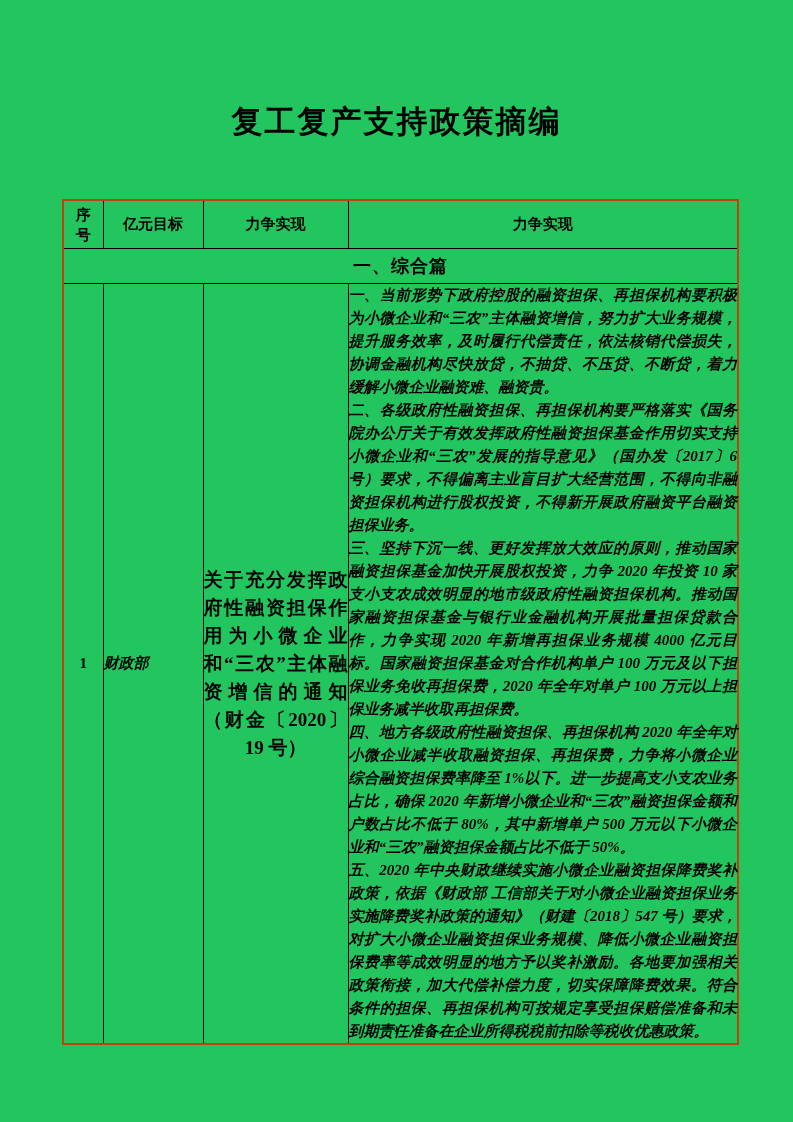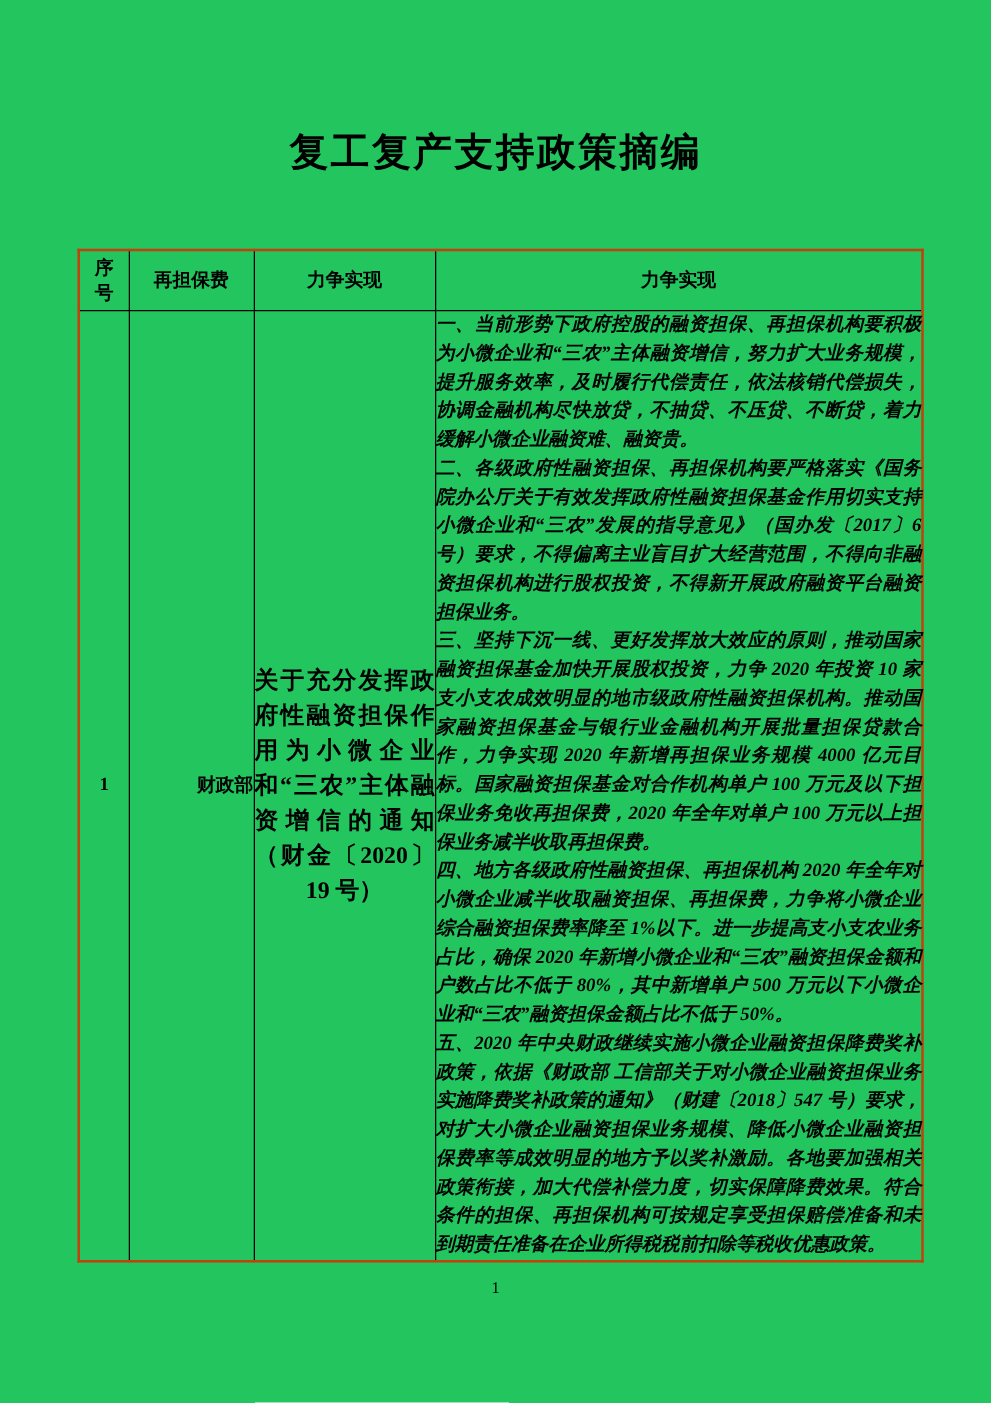--- a/index.html
+++ b/index.html
@@ -66,23 +66,24 @@
     letter-spacing: 1px;
   }
   tr.data-row td {
     vertical-align: middle;
   }
   td.no-cell {
     text-align: center;
     font-size: 15px;
   }
   td.agency-cell {
-    text-align: right;
+    text-align: left;
     font-size: 15px;
     padding: 0 0 0 12px;
+    font-style: italic;
   }
   td.doc-cell {
     font-size: 19px;
     line-height: 28px;
     padding: 6px 7px;
     text-align: justify;
     text-align-last: center;
   }
   td.content-cell {
     vertical-align: top;
@@ -120,25 +121,28 @@
       <col style="width:40px">
       <col style="width:100px">
       <col style="width:145px">
       <col style="width:390px">
     </colgroup>
     <tbody>
       <tr class="header-row">
         <th>
           <span class="vertical-label">序号</span>
         </th>
-        <th>再担保费</th>
+        <th>亿元目标</th>
         <th>力争实现</th>
         <th>力争实现</th>
       </tr>
 
+      <tr class="section-row">
+        <td colspan="4">一、综合篇</td>
+      </tr>
 
       <tr class="data-row">
         <td class="no-cell">1</td>
         <td class="agency-cell">财政部</td>
         <td class="doc-cell">关于充分发挥政府性融资担保作用为小微企业和“三农”主体融资增信的通知（财金〔2020〕19 号）</td>
         <td class="content-cell">
           <p>一、当前形势下政府控股的融资担保、再担保机构要积极为小微企业和“三农”主体融资增信，努力扩大业务规模，提升服务效率，及时履行代偿责任，依法核销代偿损失，协调金融机构尽快放贷，不抽贷、不压贷、不断贷，着力缓解小微企业融资难、融资贵。</p>
           <p>二、各级政府性融资担保、再担保机构要严格落实《国务院办公厅关于有效发挥政府性融资担保基金作用切实支持小微企业和“三农”发展的指导意见》（国办发〔2017〕6 号）要求，不得偏离主业盲目扩大经营范围，不得向非融资担保机构进行股权投资，不得新开展政府融资平台融资担保业务。</p>
           <p>三、坚持下沉一线、更好发挥放大效应的原则，推动国家融资担保基金加快开展股权投资，力争 2020 年投资 10 家支小支农成效明显的地市级政府性融资担保机构。推动国家融资担保基金与银行业金融机构开展批量担保贷款合作，力争实现 2020 年新增再担保业务规模 4000 亿元目标。国家融资担保基金对合作机构单户 100 万元及以下担保业务免收再担保费，2020 年全年对单户 100 万元以上担保业务减半收取再担保费。</p>
           <p>四、地方各级政府性融资担保、再担保机构 2020 年全年对小微企业减半收取融资担保、再担保费，力争将小微企业综合融资担保费率降至 1%以下。进一步提高支小支农业务占比，确保 2020 年新增小微企业和“三农”融资担保金额和户数占比不低于 80%，其中新增单户 500 万元以下小微企业和“三农”融资担保金额占比不低于 50%。</p>

